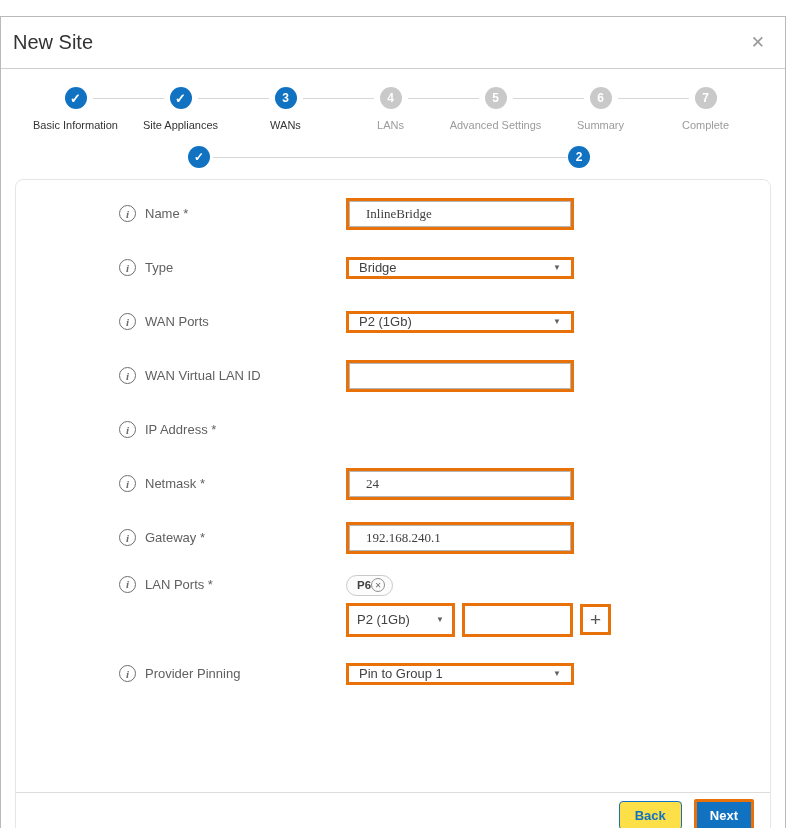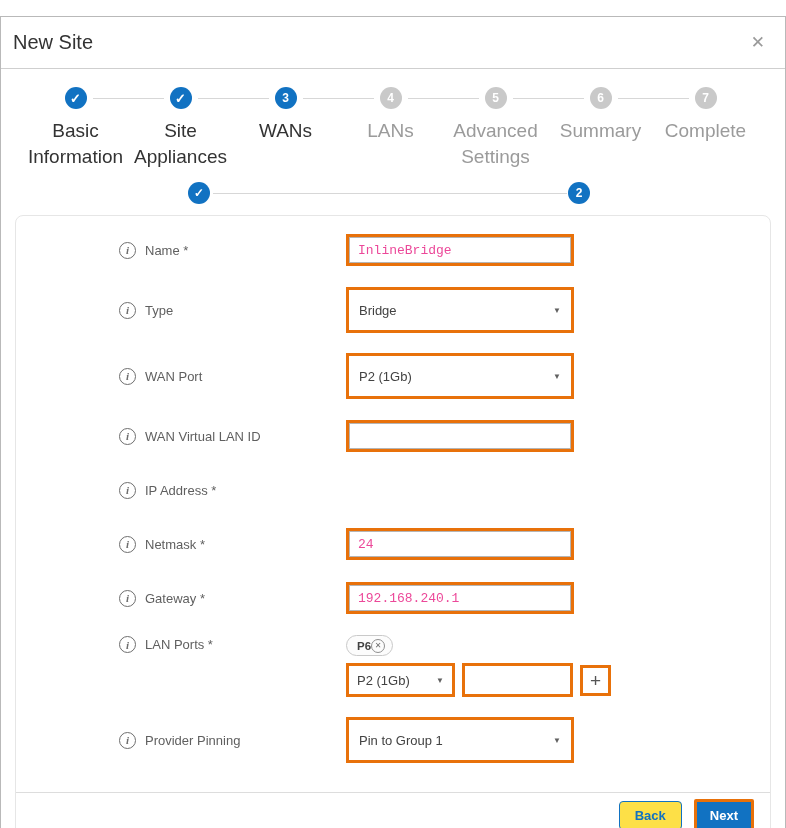--- a/index.html
+++ b/index.html
@@ -39,21 +39,21 @@
     width: 22px; height: 22px; border-radius: 50%;
     margin: 0 auto;
     display: flex; align-items: center; justify-content: center;
     color: #fff; font-size: 12px; font-weight: bold;
     position: relative; z-index: 1;
   }
   .circle.done, .circle.active { background: #1172c2; }
   .circle.pending { background: #c9c9c9; }
   .circle .chk { font-size: 13px; font-weight: bold; }
   .step-label {
-    margin: 9px auto 0; font-size: 19px; color: #333;
+    margin: 9px auto 0; font-size: 11px; color: #333;
     line-height: 1.35; max-width: 102px; text-align: center;
   }
   .step.pending .step-label { color: #9b9b9b; }
   
   .sub-stepper { position: relative; height: 36px; flex: 0 0 36px; margin-top: 8px; }
   .sub-line {
     position: absolute; top: 16px; left: 212px; width: 354px;
     height: 1px; background: #d7d7d7;
   }
   .sub-circle {
@@ -89,26 +89,26 @@
     width: 17px; height: 17px; flex: 0 0 17px;
     border: 1px solid #6e6e6e; border-radius: 50%;
     display: flex; align-items: center; justify-content: center;
     font-size: 11px; color: #6e6e6e;
     font-family: "Liberation Serif", serif; font-style: italic; font-weight: bold;
   }
   .hl { border: 3px solid #e8710a; background: #fff; }
   .text-input {
     width: 222px; height: 26px;
     border: 1px solid #b5b5b5;
-    padding: 0 8px; font-size: 13px; color: #ec4899;
-    font-family: Liberation Mono, monospace;
+    padding: 0 16px; font-size: 13px; color: #404040;
+    font-family: Liberation Serif, serif;
     outline: none; display: block;
   }
   .select {
-    width: 222px; height: 40px;
+    width: 222px; height: 16px;
     display: flex; align-items: center; justify-content: space-between;
     padding: 0 10px; font-size: 13px; color: #424242;
     cursor: pointer; background: #fff;
   }
   .caret { font-size: 8px; color: #616161; }
   
   .stack { display: flex; flex-direction: column; gap: 7px; }
   .chip-row { display: flex; }
   .chip {
     height: 21px; border: 1px solid #c9c9c9; border-radius: 11px;
@@ -232,21 +232,21 @@
           <div class="select">
             <span>Bridge</span>
             <span class="caret">▼</span>
           </div>
         </div>
       </div>
 
       <div class="row">
         <div class="field-label">
           <span class="info-icon">i</span>
-          <span>WAN Port</span>
+          <span>WAN Ports</span>
         </div>
         <div class="hl">
           <div class="select">
             <span>P2 (1Gb)</span>
             <span class="caret">▼</span>
           </div>
         </div>
       </div>
 
       <div class="row">

